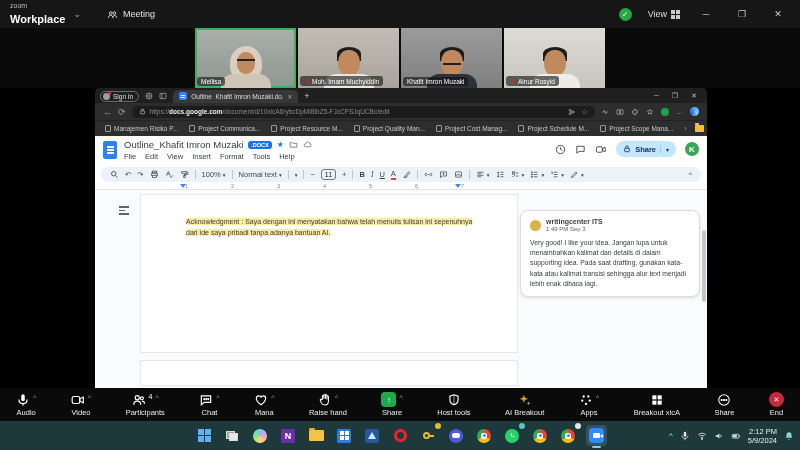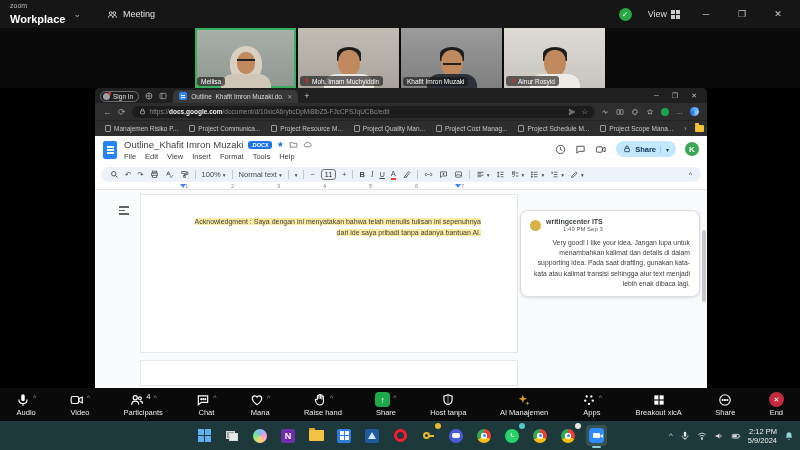--- a/index.html
+++ b/index.html
@@ -77,21 +77,21 @@
   .bookbar { height:16px; background:#2d2d2d; border-top:1px solid #232323; display:flex; align-items:center; gap:11px; padding:0 10px; }
   .bm { display:flex; align-items:center; gap:3px; }
   .bm .pg { width:6px; height:7px; border:1px solid #9a9a9a; border-radius:1px; }
   .bm span { color:#c9c9c9; font-size:6.5px; white-space:nowrap; }
   .bookright { margin-left:auto; display:flex; align-items:center; gap:8px; }
   .bchev { color:#aaa; font-size:7px; }
   .folder { width:9px; height:7px; background:#f2c13a; border-radius:1px; position:relative; }
   .folder:before { content:""; position:absolute; top:-2px; left:0; width:4px; height:2px; background:#f2c13a; border-radius:1px 1px 0 0; }
 
   
-  .docs { position:absolute; top:48px; left:0; right:0; bottom:0; background:#fff;text-align:right; }
+  .docs { position:absolute; top:48px; left:0; right:0; bottom:0; background:#fff; }
   .dhead { position:relative; height:30px; padding:3px 8px 0 8px; display:flex; gap:7px; }
   .dlogo { width:14px; height:18px; background:#2684fc; border-radius:2px; margin-top:2px; display:flex; align-items:center; justify-content:center; }
   .dlogo i { display:block; width:7px; height:1.5px; background:#fff; box-shadow:0 3px 0 #fff, 0 -3px 0 #fff; }
   .dtitlerow { display:flex; align-items:center; gap:5px; }
   .dtitle { font-size:9.5px; color:#3c4043; }
   .docxbadge { background:#1a73e8; color:#fff; font-size:5.5px; font-weight:bold; border-radius:3px; padding:1px 3px; }
   .dstar { color:#1a73e8; font-size:8px; }
   .dico { color:#5f6368; font-size:7.5px; }
   .dmenus { display:flex; gap:9px; margin-top:2px; }
   .dmenus span { font-size:7.5px; color:#3c4043; }
@@ -647,30 +647,30 @@
       </div>
       <span class="lbl">Share</span>
     </div>
     <div class="ctrl">
       <div class="irow">
         <svg viewBox="0 0 24 24" fill="none" stroke="#fff" stroke-width="2">
             <path d="M12 3l7 2.5V11c0 4.8-3 7.8-7 9-4-1.2-7-4.2-7-9V5.5z"></path>
             <path d="M12 3v17" stroke-width="1"></path>
           </svg>
       </div>
-      <span class="lbl">Host tanpa</span>
+      <span class="lbl">Host tools</span>
     </div>
     <div class="ctrl">
       <div class="irow">
         <svg class="gold" viewBox="0 0 24 24" fill="currentColor">
             <path d="M10 3l1.8 5.2L17 10l-5.2 1.8L10 17l-1.8-5.2L3 10l5.2-1.8z"></path>
             <path d="M18 14l.9 2.6 2.6.9-2.6.9-.9 2.6-.9-2.6-2.6-.9 2.6-.9z"></path>
           </svg>
       </div>
-      <span class="lbl">AI Manajemen</span>
+      <span class="lbl">AI Breakout</span>
     </div>
     <div class="ctrl">
       <div class="irow">
         <svg viewBox="0 0 24 24" fill="#fff">
             <circle cx="8" cy="6" r="2"></circle>
             <circle cx="16" cy="6" r="2"></circle>
             <circle cx="5.5" cy="13" r="2"></circle>
             <circle cx="18.5" cy="13" r="2"></circle>
             <circle cx="12" cy="18.5" r="2"></circle>
           </svg>

